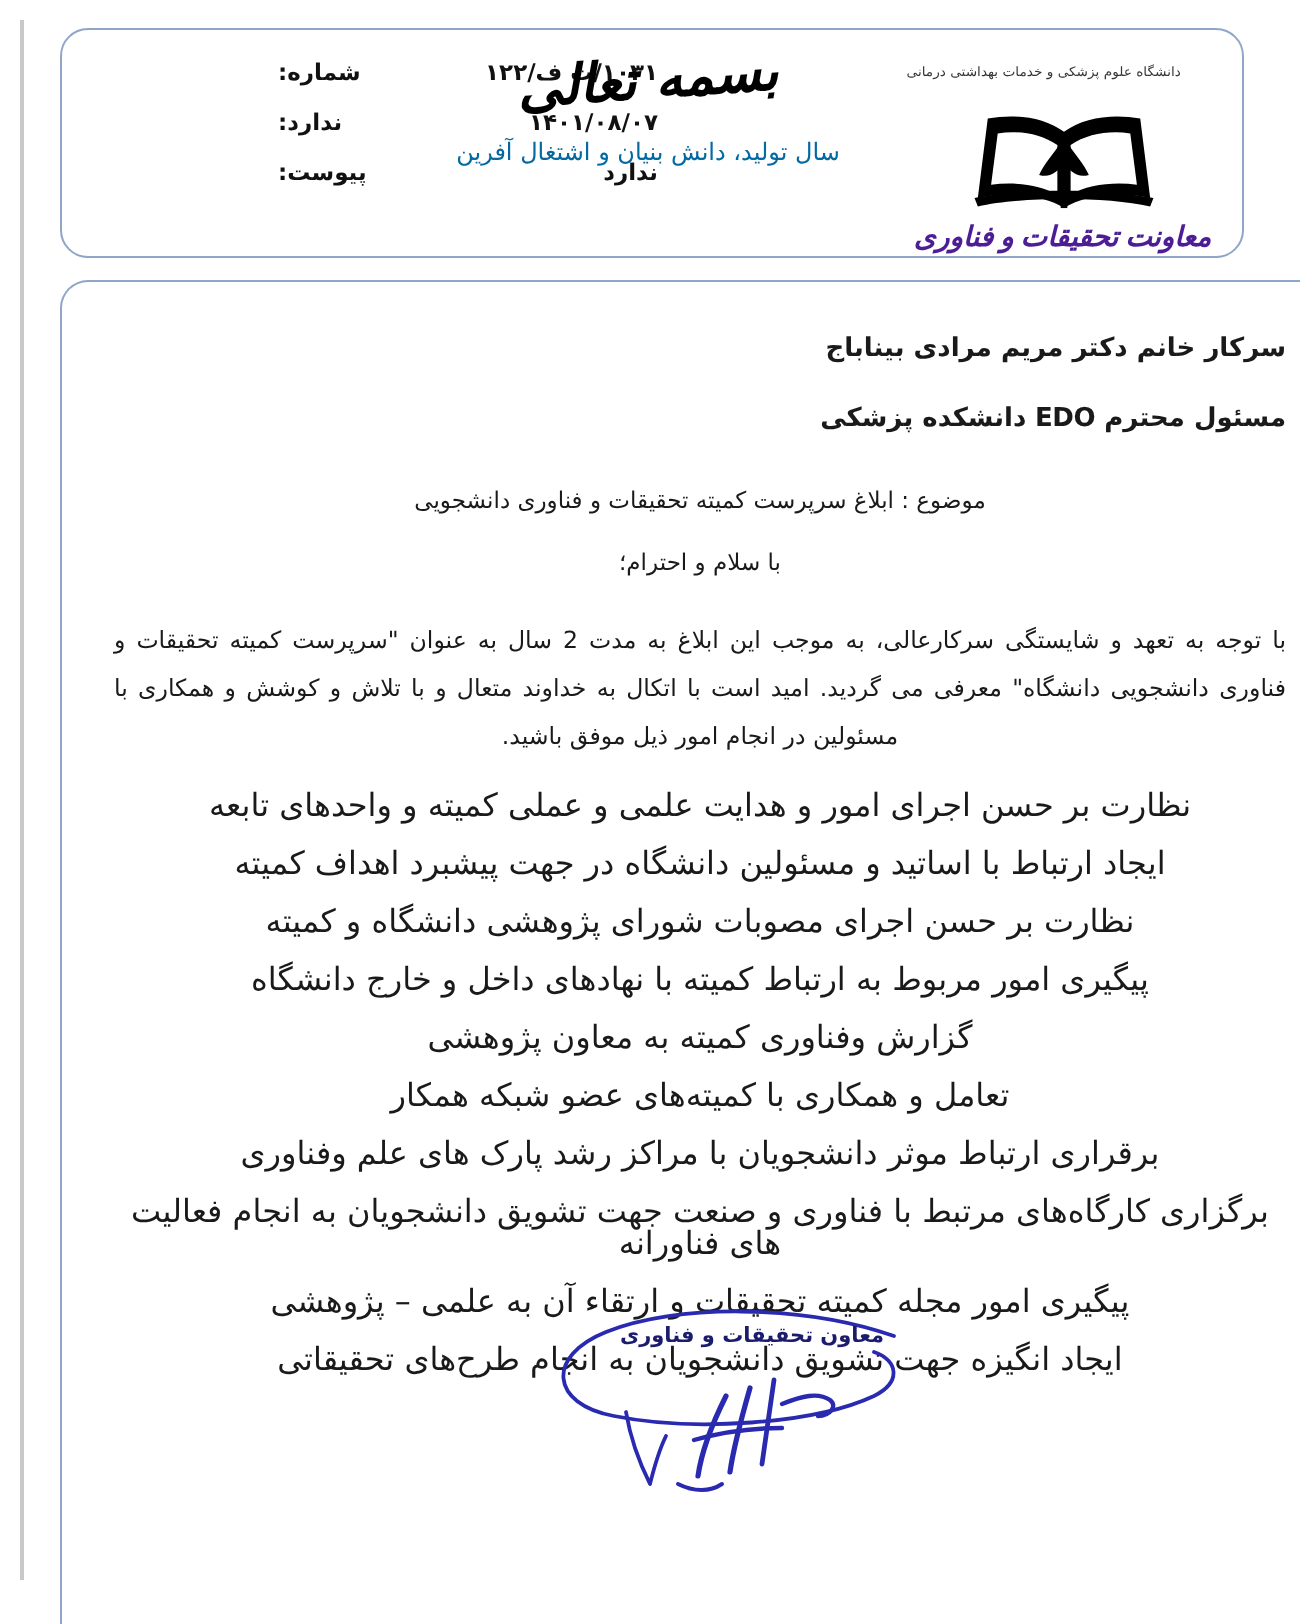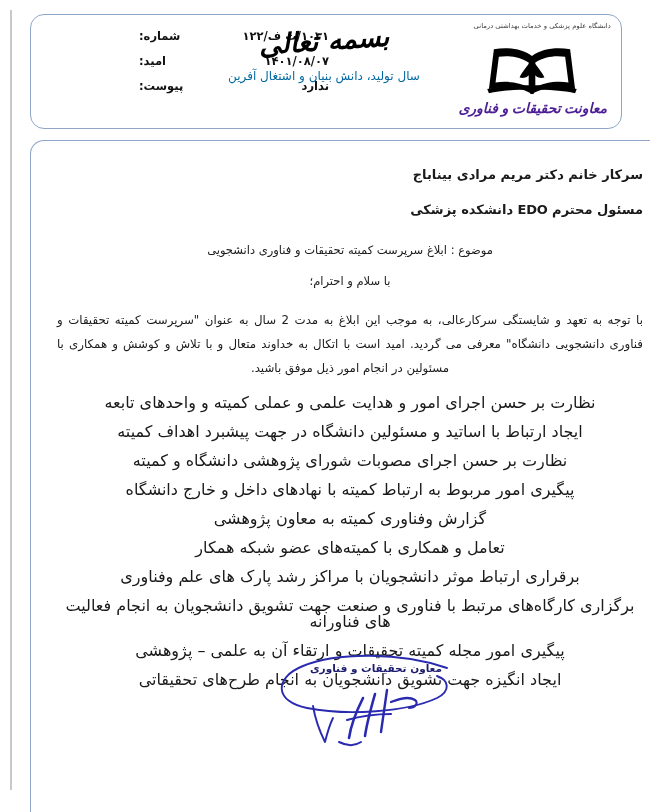--- a/index.html
+++ b/index.html
@@ -102,23 +102,23 @@
     margin-top: 14px;
     font-size: 12px;
     color: #0369a1;
     letter-spacing: 0.2px;
   }
 
   
   .logo-col {
     position: absolute;
     right: 14px;
-    top: 6px;
+    top: 16px;
     width: 150px;
-    text-align: right;
+    text-align: left;
   }
   .logo-arc {
     font-size: 6.5px;
     color: #111;
     letter-spacing: 0.4px;
     height: 22px;
     line-height: 10px;
     transform: scaleX(1.05);
     opacity: .85;
   }
@@ -239,21 +239,21 @@
 
 <section class="panel" id="header-panel">
   <div class="header-grid">
 
     <div class="meta-col">
       <div class="meta-row">
         <span class="meta-label">شماره:</span>
         <span class="meta-value">۱۰۳۱/ت ف/۱۲۲</span>
       </div>
       <div class="meta-row">
-        <span class="meta-label">امید:</span>
+        <span class="meta-label">ندارد:</span>
         <span class="meta-value">۱۴۰۱/۰۸/۰۷</span>
       </div>
       <div class="meta-row">
         <span class="meta-label">پیوست:</span>
         <span class="meta-value">ندارد</span>
       </div>
     </div>
 
     <div class="center-col">
       <div class="bismillah">بسمه تعالی</div>

